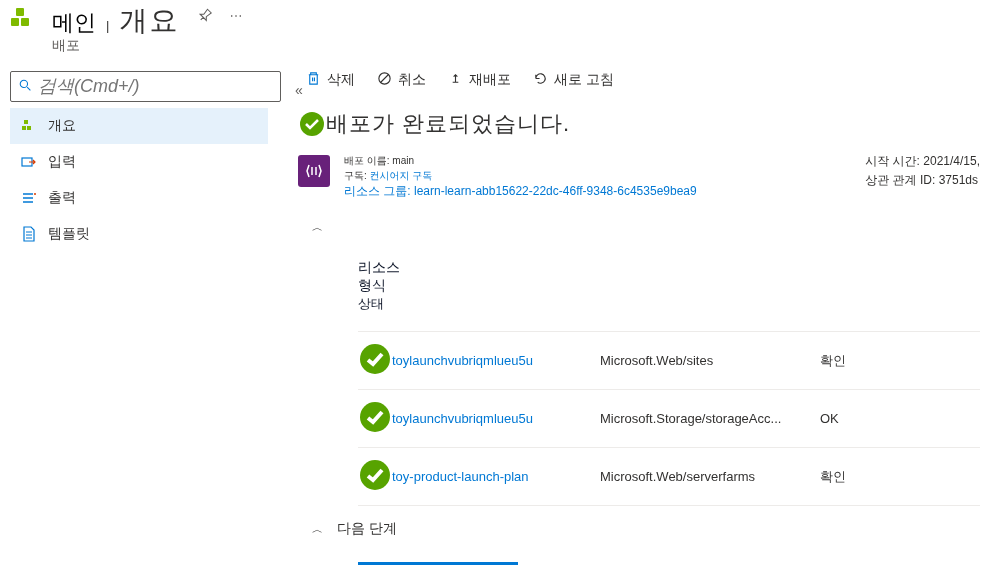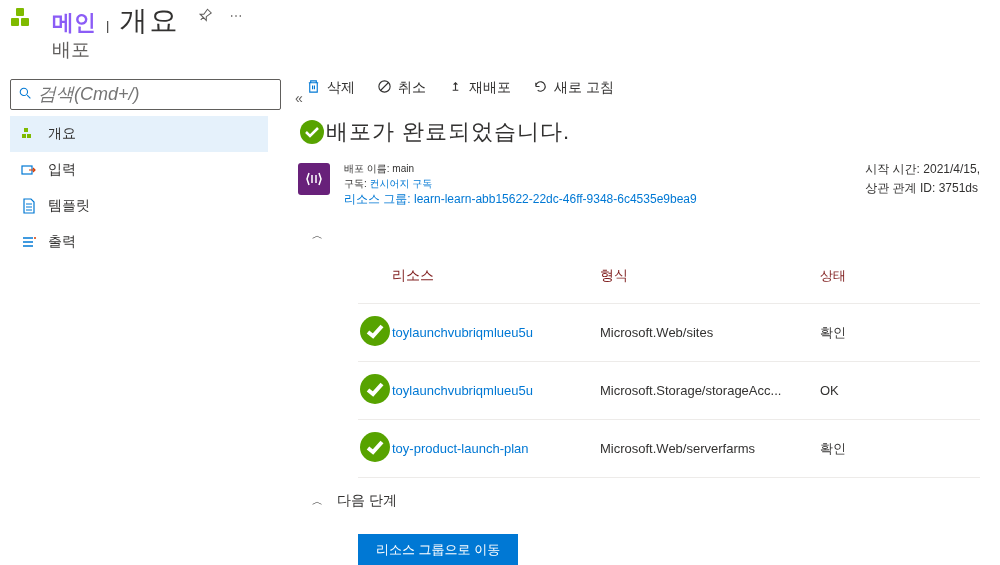--- a/index.html
+++ b/index.html
@@ -1,23 +1,23 @@
 <!DOCTYPE html>
 <html><head>
   <meta charset="utf-8">
   <style>
     * { box-sizing: border-box; margin: 0; padding: 0; }
     body { font-family: "Segoe UI", -apple-system, sans-serif; font-size: 13px; color: #323130; width: 1000px; height: 565px; overflow: hidden; background: #fff; }
     
     .header { display: flex; align-items: flex-start; padding: 2px 10px 8px 10px; }
     .header-icon { width: 30px; height: 30px; margin-right: 12px; margin-top: 2px; }
     .header-title { display: flex; align-items: baseline; gap: 10px; }
-    .header-title-main { font-size: 22px; font-weight: 700; color: #8b5cf6; }
+    .header-title-main { font-size: 22px; font-weight: 400; color: #000000; }
     .header-title-page { font-size: 28px; font-weight: 400; color: #323130; letter-spacing: 2px; }
-    .header-sub { font-size: 19px; color: #605e5c; margin-top: -3px; }
+    .header-sub { font-size: 14px; color: #605e5c; margin-top: -3px; }
     .header-pin { margin-left: 18px; margin-top: 6px; color: #605e5c; cursor: pointer; transform: rotate(45deg); }
     .header-more { margin-left: 18px; margin-top: 6px; color: #605e5c; cursor: pointer; letter-spacing: 2px; }
     
     .main-layout { display: flex; height: calc(100% - 60px); }
     
     .sidebar { width: 278px; padding: 8px 10px; }
     .search-box { display: flex; align-items: center; border: 1px solid #605e5c; border-radius: 2px; padding: 4px 8px; margin-bottom: 6px; }
     .search-box input { border: none; outline: none; flex: 1; font-size: 18px; font-style: italic; color: #605e5c; }
     .search-collapse { margin-left: 6px; font-size: 14px; color: #605e5c; cursor: pointer; padding: 0 4px; }
     .search-row { display: flex; align-items: center; gap: 4px; }
@@ -43,21 +43,21 @@
     .detail-line { font-size: 10px; color: #323130; line-height: 1.5; }
     .detail-link { color: #0078d4; cursor: pointer; }
     .detail-small { font-size: 12px; color: #0078d4; cursor: pointer; }
     .detail-right { text-align: left; font-size: 12px; color: #323130; }
     .detail-right div { margin-bottom: 2px; }
     
     .section-head { display: flex; align-items: center; gap: 14px; cursor: pointer; margin: 14px 0 14px 14px; font-size: 14px; }
     .chevron { font-size: 11px; color: #323130; }
     
     .table { margin: 0 0 10px 60px; }
-    .th-row { display: flex; padding: 10px 0 18px 0; font-size: 14px; color: #7f1d1d; }
+    .th-row { display: flex; padding: 10px 0 18px 0; font-size: 14px; color: #0f172a; flex-direction: column; }
     .tr { display: flex; align-items: center; padding: 10px 0; border-top: 1px solid #edebe9; }
     .tr:last-child { border-bottom: 1px solid #edebe9; }
     .col-status { width: 34px; }
     .col-res { width: 208px; }
     .col-type { width: 220px; }
     .col-state { width: 100px; font-size: 13px; }
     .res-link { color: #0078d4; cursor: pointer; }
     .check-small { width: 17px; height: 17px; }
     
     .primary-btn { background: #0078d4; color: #fff; border: none; padding: 7px 18px; font-size: 13px; cursor: pointer; margin: 10px 0 0 60px; }
@@ -123,38 +123,38 @@
         <svg width="16" height="16" viewBox="0 0 16 16">
             <rect x="1" y="4" width="10" height="8" fill="none" stroke="#0078d4" stroke-width="1.2"></rect>
             <path d="M8 8 L14 8 M12 6 L14 8 L12 10" fill="none" stroke="#d83b01" stroke-width="1.2"></path>
           </svg>
       </span>
       <span class="nav-label">입력</span>
     </div>
     <div class="nav-item">
       <span class="nav-icon">
         <svg width="16" height="16" viewBox="0 0 16 16">
+            <line x1="2" y1="4" x2="12" y2="4" stroke="#0078d4" stroke-width="1.5"></line>
+            <line x1="2" y1="8" x2="12" y2="8" stroke="#0078d4" stroke-width="1.5"></line>
+            <line x1="2" y1="12" x2="12" y2="12" stroke="#0078d4" stroke-width="1.5"></line>
+            <circle cx="14" cy="4" r="1" fill="#d83b01"></circle>
+          </svg>
+      </span>
+      <span class="nav-label">출력</span>
+    </div>
+    <div class="nav-item">
+      <span class="nav-icon">
+        <svg width="16" height="16" viewBox="0 0 16 16">
             <path d="M3 1 L10 1 L13 4 L13 15 L3 15 Z" fill="none" stroke="#0078d4" stroke-width="1.2"></path>
             <line x1="5" y1="6" x2="11" y2="6" stroke="#0078d4"></line>
             <line x1="5" y1="9" x2="11" y2="9" stroke="#0078d4"></line>
             <line x1="5" y1="12" x2="11" y2="12" stroke="#0078d4"></line>
           </svg>
       </span>
       <span class="nav-label">템플릿</span>
-    </div>
-    <div class="nav-item">
-      <span class="nav-icon">
-        <svg width="16" height="16" viewBox="0 0 16 16">
-            <line x1="2" y1="4" x2="12" y2="4" stroke="#0078d4" stroke-width="1.5"></line>
-            <line x1="2" y1="8" x2="12" y2="8" stroke="#0078d4" stroke-width="1.5"></line>
-            <line x1="2" y1="12" x2="12" y2="12" stroke="#0078d4" stroke-width="1.5"></line>
-            <circle cx="14" cy="4" r="1" fill="#d83b01"></circle>
-          </svg>
-      </span>
-      <span class="nav-label">출력</span>
     </div>
   </div>
 
   <div class="content">
     <div class="toolbar">
       <span class="toolbar-item">
         <span>
           <svg width="15" height="15" viewBox="0 0 16 16">
               <path d="M3 4 L13 4 M5 4 L5 2 L11 2 L11 4 M4 4 L4 14 L12 14 L12 4 M7 7 L7 11 M9 7 L9 11" fill="none" stroke="#0078d4" stroke-width="1.2"></path>
             </svg>

